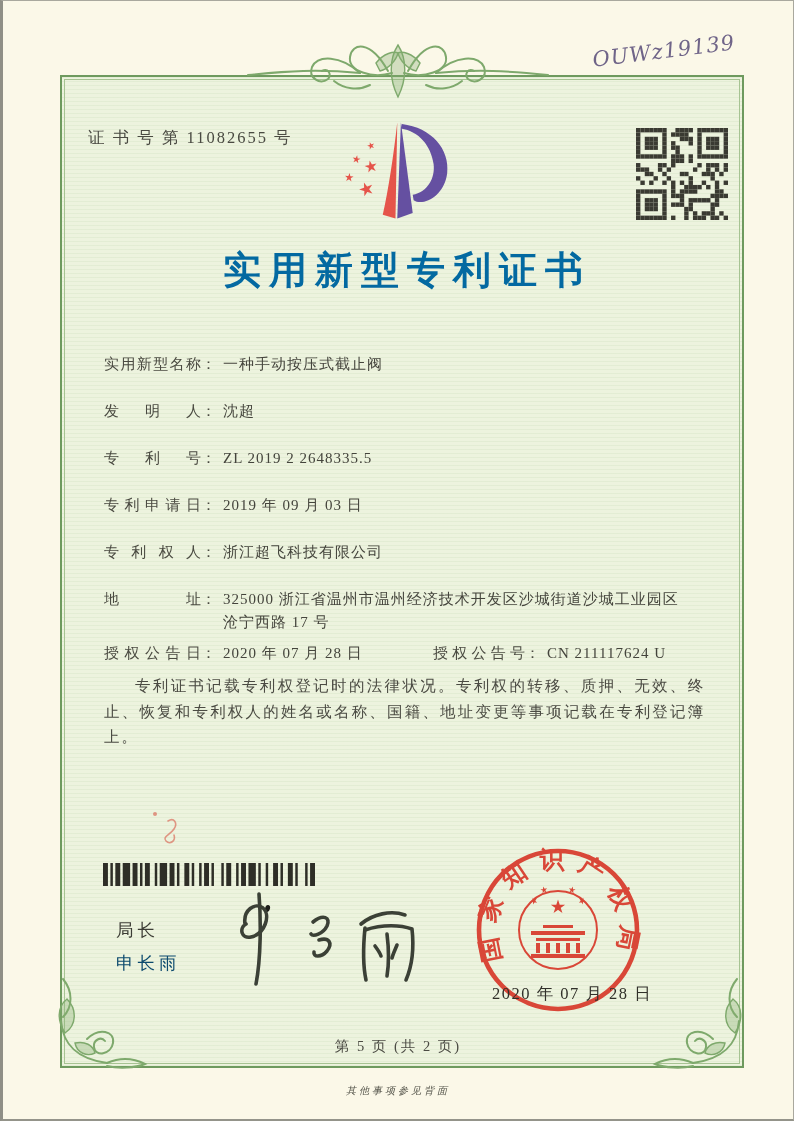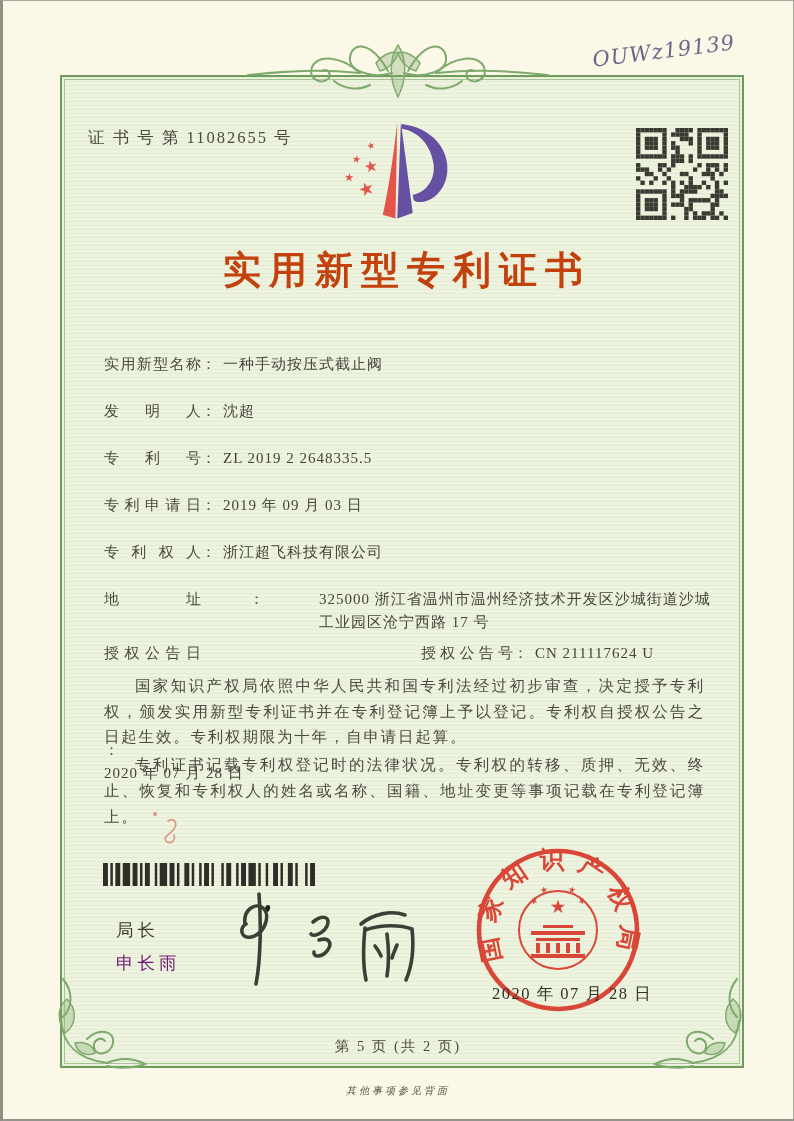--- a/index.html
+++ b/index.html
@@ -19,42 +19,42 @@
     position:absolute;right:58px;top:38px;transform:rotate(-7deg);
     font-size:21px;color:#6f6488;font-style:italic;letter-spacing:1px;
     font-family:"DejaVu Serif","Liberation Serif",serif;
   }
   .cert-number{position:absolute;left:85px;top:126px;font-size:16.5px;letter-spacing:2px;color:#4a4a42;text-align:right;}
   .logo{position:absolute;left:338px;top:116px;width:118px;height:112px;}
   .qr{position:absolute;left:633px;top:127px;width:92px;height:92px;}
   .qr rect{fill:#3a3a32;}
   .title{
     position:absolute;left:0;right:0;top:244px;text-align:center;
-    font-size:38px;font-weight:600;letter-spacing:8px;color:#c2410c;margin-left:18px;
+    font-size:38px;font-weight:600;letter-spacing:8px;color:#0369a1;margin-left:18px;
   }
   .fields{position:absolute;left:101px;top:352px;width:610px;font-size:15px;line-height:23px;}
   .row{display:flex;margin-bottom:24px;}
-  .row.addr{margin-bottom:8px;gap:48px;}
-  .row.grant{position:relative;margin-bottom:0;flex-direction:column;}
+  .row.addr{margin-bottom:8px;}
+  .row.grant{position:relative;margin-bottom:0;}
   .flabel{display:inline-block;width:97px;text-align:justify;text-align-last:justify;flex:0 0 97px;color:#4a4a41;}
   .fcolon{flex:0 0 auto;margin-right:7px;color:#4a4a41;}
   .fvalue{letter-spacing:1px;color:#44443c;max-width:470px;}
-  .grant-no{position:absolute;left:317px;top:0;display:flex;align-items:flex-end;}
+  .grant-no{position:absolute;left:329px;top:0;display:flex;align-items:flex-end;}
   .grant-no .flabel{width:92px;flex-basis:92px;}
   .paras{position:absolute;left:101px;top:672px;width:601px;}
   .paras p{
     margin:0 0 2px 0;font-size:15.5px;line-height:25.7px;letter-spacing:1.8px;
     text-indent:2em;text-align:justify;color:#4b4b43;
   }
   .red-mark{position:absolute;left:145px;top:806px;width:42px;height:46px;}
   .barcode{position:absolute;left:100px;top:862px;width:212px;height:23px;}
   .barcode rect{fill:#2e2e27;}
   .ink-dot{position:absolute;left:262px;top:904px;width:5px;height:7px;background:#1d1d1a;border-radius:50%;transform:rotate(14deg);}
   .sig-title{position:absolute;left:113px;top:917px;font-size:17.5px;letter-spacing:4px;color:#3c3c35;font-family:"Liberation Sans","DejaVu Sans",sans-serif;text-align:center;}
-  .sig-name{position:absolute;left:113px;top:950px;font-size:17.5px;letter-spacing:4px;color:#701a75;font-family:Liberation Serif, serif;text-align:center;}
+  .sig-name{position:absolute;left:113px;top:950px;font-size:17.5px;letter-spacing:4px;color:#0c4a6e;font-family:Liberation Serif, serif;text-align:center;}
   .signature{position:absolute;left:212px;top:889px;width:205px;height:100px;}
   .seal{position:absolute;left:470px;top:844px;width:170px;height:170px;opacity:.92;}
   .seal-date{position:absolute;left:489px;top:982px;font-size:16.5px;letter-spacing:1.5px;color:#31302a;}
   .footer-page{position:absolute;left:0;right:0;top:1036px;text-align:center;font-size:14.5px;letter-spacing:2px;color:#4b4b43;}
   .back-note{position:absolute;left:0;right:0;top:1083px;text-align:center;font-size:10px;letter-spacing:3px;color:#55554b;font-style:italic;}
   .orn{position:absolute;}
   .orn path{fill:none;stroke:#7ea96c;stroke-width:2;stroke-linecap:round;}
   .orn .leaf{fill:rgba(134,174,115,.35);stroke:#7ea96c;stroke-width:1.4;}
   .orn-top{left:50%;top:26px;transform:translateX(-50%);width:320px;height:78px;}
   .orn-bl{left:46px;top:970px;width:110px;height:100px;}
@@ -379,21 +379,20 @@
       <span class="fvalue">2020 年 07 月 28 日</span>
       <span class="grant-no">
         <span class="flabel">授权公告号</span>
           <span class="fcolon">：</span>
         <span class="fvalue">CN 211117624 U</span>
       </span>
     </div>
   </div>
 
   <div class="paras">
-    <p>国家知识产权局依照中华人民共和国专利法经过初步审查，决定授予专利权，颁发实用新型专利证书并在专利登记簿上予以登记。专利权自授权公告之日起生效。专利权期限为十年，自申请日起算。</p>
     <p>专利证书记载专利权登记时的法律状况。专利权的转移、质押、无效、终止、恢复和专利权人的姓名或名称、国籍、地址变更等事项记载在专利登记簿上。</p>
   </div>
 
   <svg class="red-mark" viewBox="0 0 42 46">
     <circle cx="7" cy="7" r="2" fill="rgba(214,72,56,.55)"></circle>
     <path d="M20,14 C26,10 30,16 26,22 C22,28 14,30 18,34 C22,38 28,34 26,28" fill="none" stroke="rgba(214,72,56,.55)" stroke-width="1.6" stroke-linecap="round"></path>
   </svg>
 
   <svg class="barcode" viewBox="0 0 212 23">
     <g>

